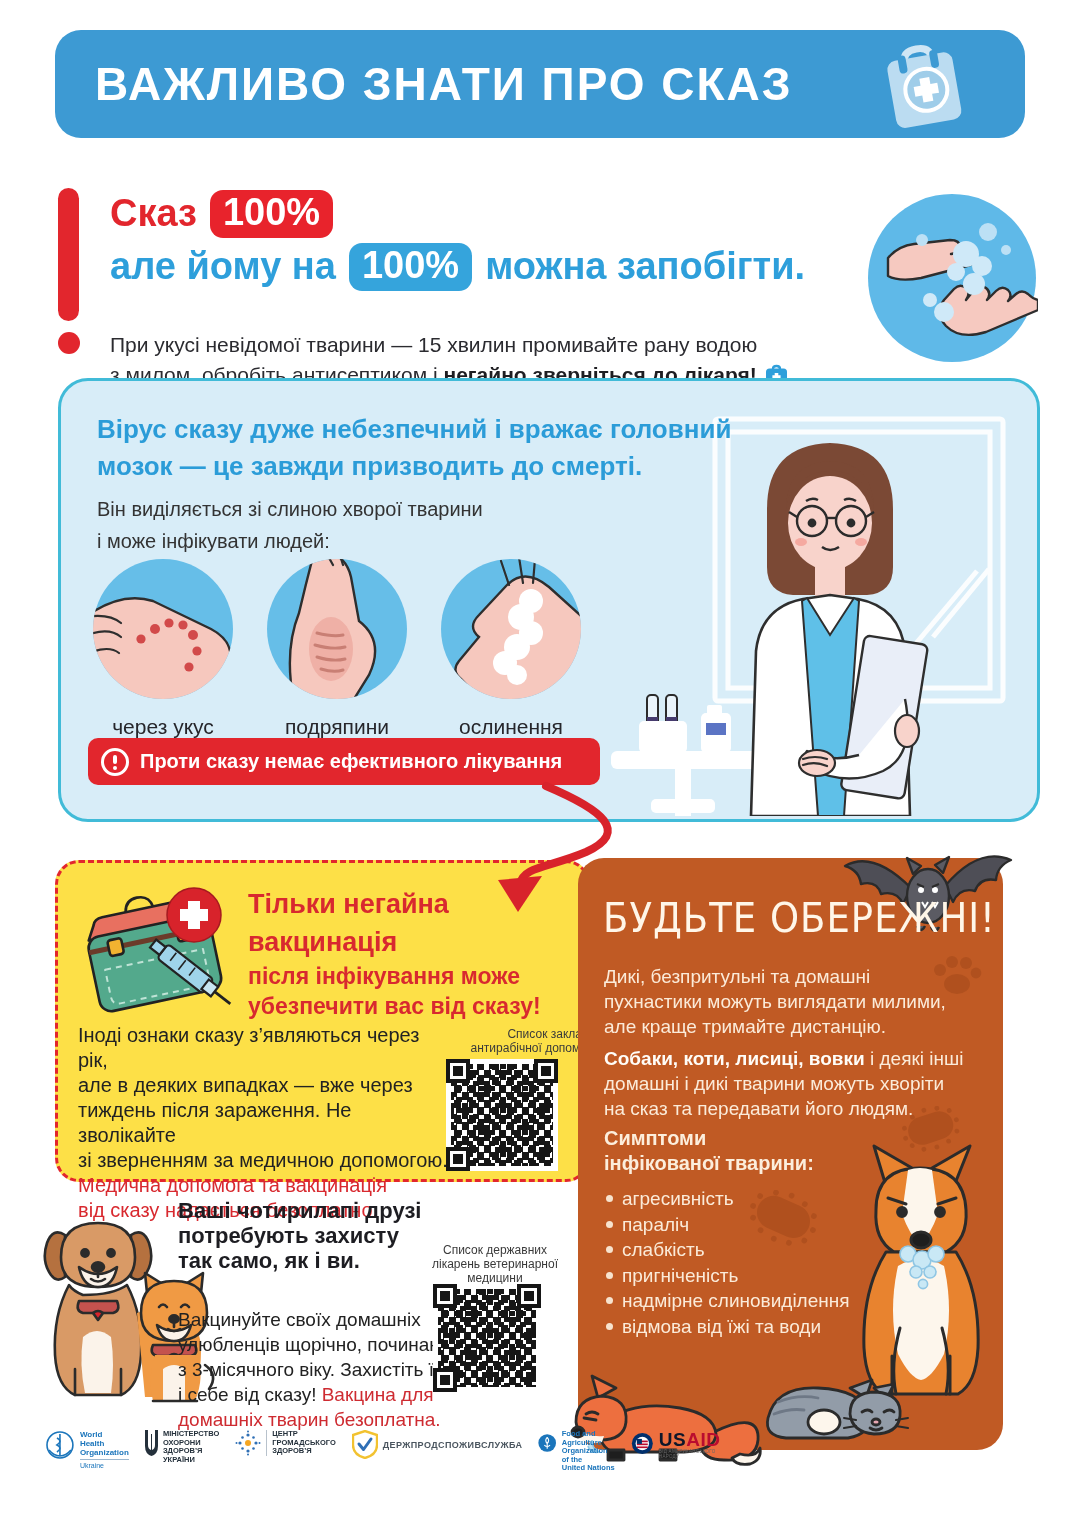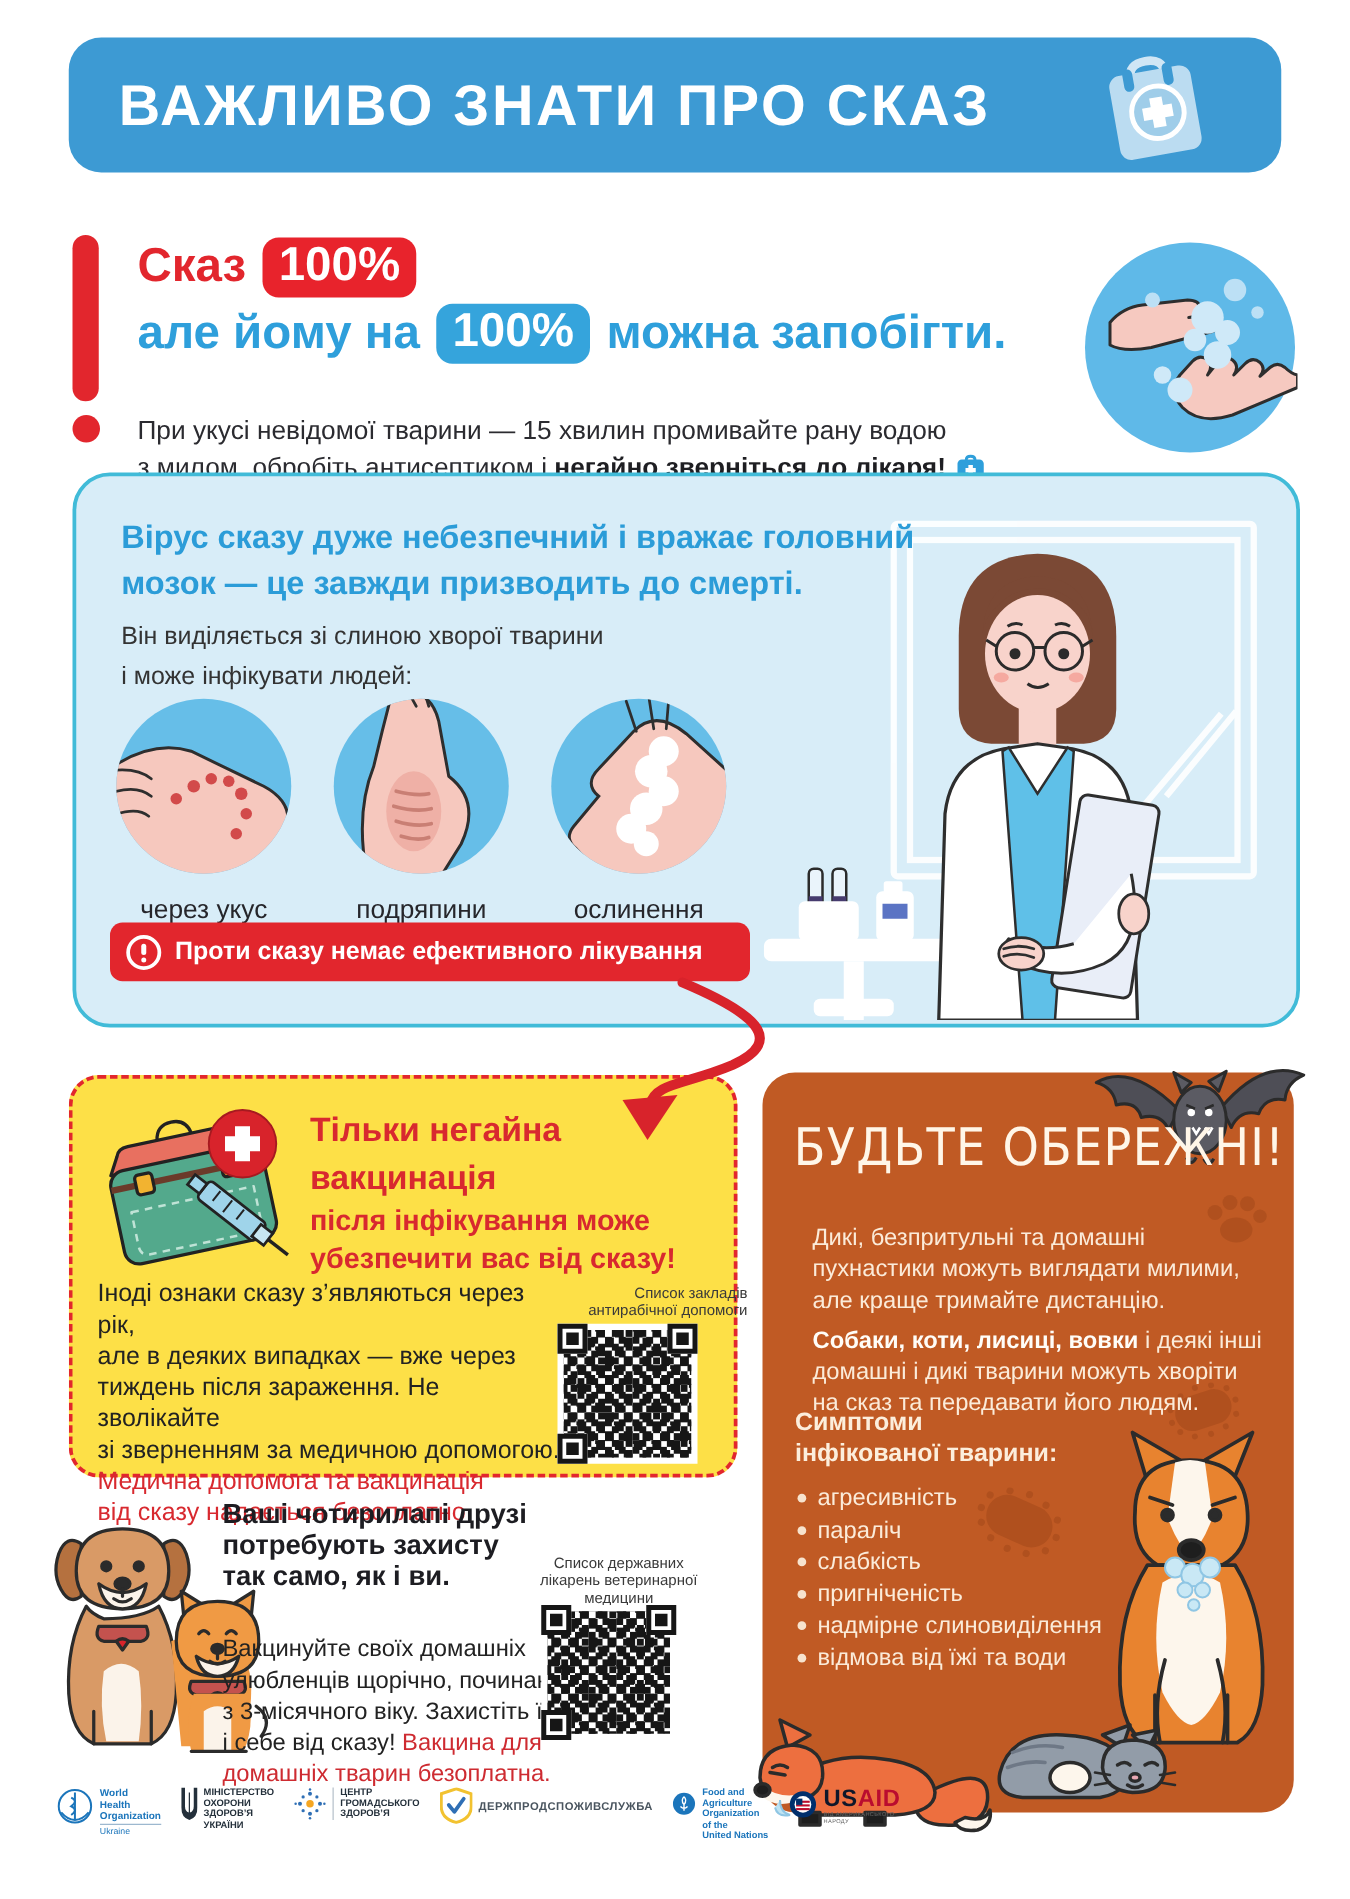--- a/index.html
+++ b/index.html
@@ -66,24 +66,24 @@
   .fp::after{content:"";position:absolute;inset:3px;background:#161616;}
   .fp.tl{left:0;top:0;} .fp.tr{right:0;top:0;} .fp.bl{left:0;bottom:0;}
 
   
   .pets-illu{left:35px;top:1205px;}
   .pets-head{left:178px;top:1198px;font-size:22px;font-weight:bold;line-height:25px;color:#1d1d22;}
   .pets-body{left:178px;top:1282px;width:300px;font-size:19px;line-height:25px;color:#222;}
   .pets-body .red{color:#CE2B31;}
 
   
-  .ocard{left:610px;top:858px;width:425px;height:592px;background:#C05A24;border-radius:26px;}
+  .ocard{left:578px;top:858px;width:425px;height:592px;background:#C05A24;border-radius:26px;}
   .ocard-head{left:25px;top:36px;color:#FFF6E8;font-family:"DejaVu Sans",sans-serif;
               font-size:37px;letter-spacing:1px;transform:scaleY(1.12);transform-origin:left top;white-space:nowrap;}
-  .ocard p{position:absolute;margin:14px;color:#FBEBD9;font-size:19px;line-height:25px;}
+  .ocard p{position:absolute;margin:0;color:#FBEBD9;font-size:19px;line-height:25px;}
   .ocard .p1{left:26px;top:106px;width:360px;}
   .ocard .p2{left:26px;top:188px;width:370px;}
   .ocard .p2 strong{color:#FFFDF8;}
   .sym-head{left:26px;top:268px;font-size:20px;font-weight:bold;color:#FCEEDC;line-height:25px;}
   .sym-list{left:26px;top:328px;margin:0;padding:0;list-style:none;color:#FBEBD9;font-size:19px;line-height:25.5px;}
   .sym-list li{position:relative;padding-left:18px;}
   .sym-list li::before{content:"";position:absolute;left:2px;top:9px;width:7px;height:7px;border-radius:50%;background:#F7E3CE;}
   .bat{right:-10px;top:-18px;}
   .odog{left:272px;top:282px;}
   .ofox{left:-14px;top:512px;}

